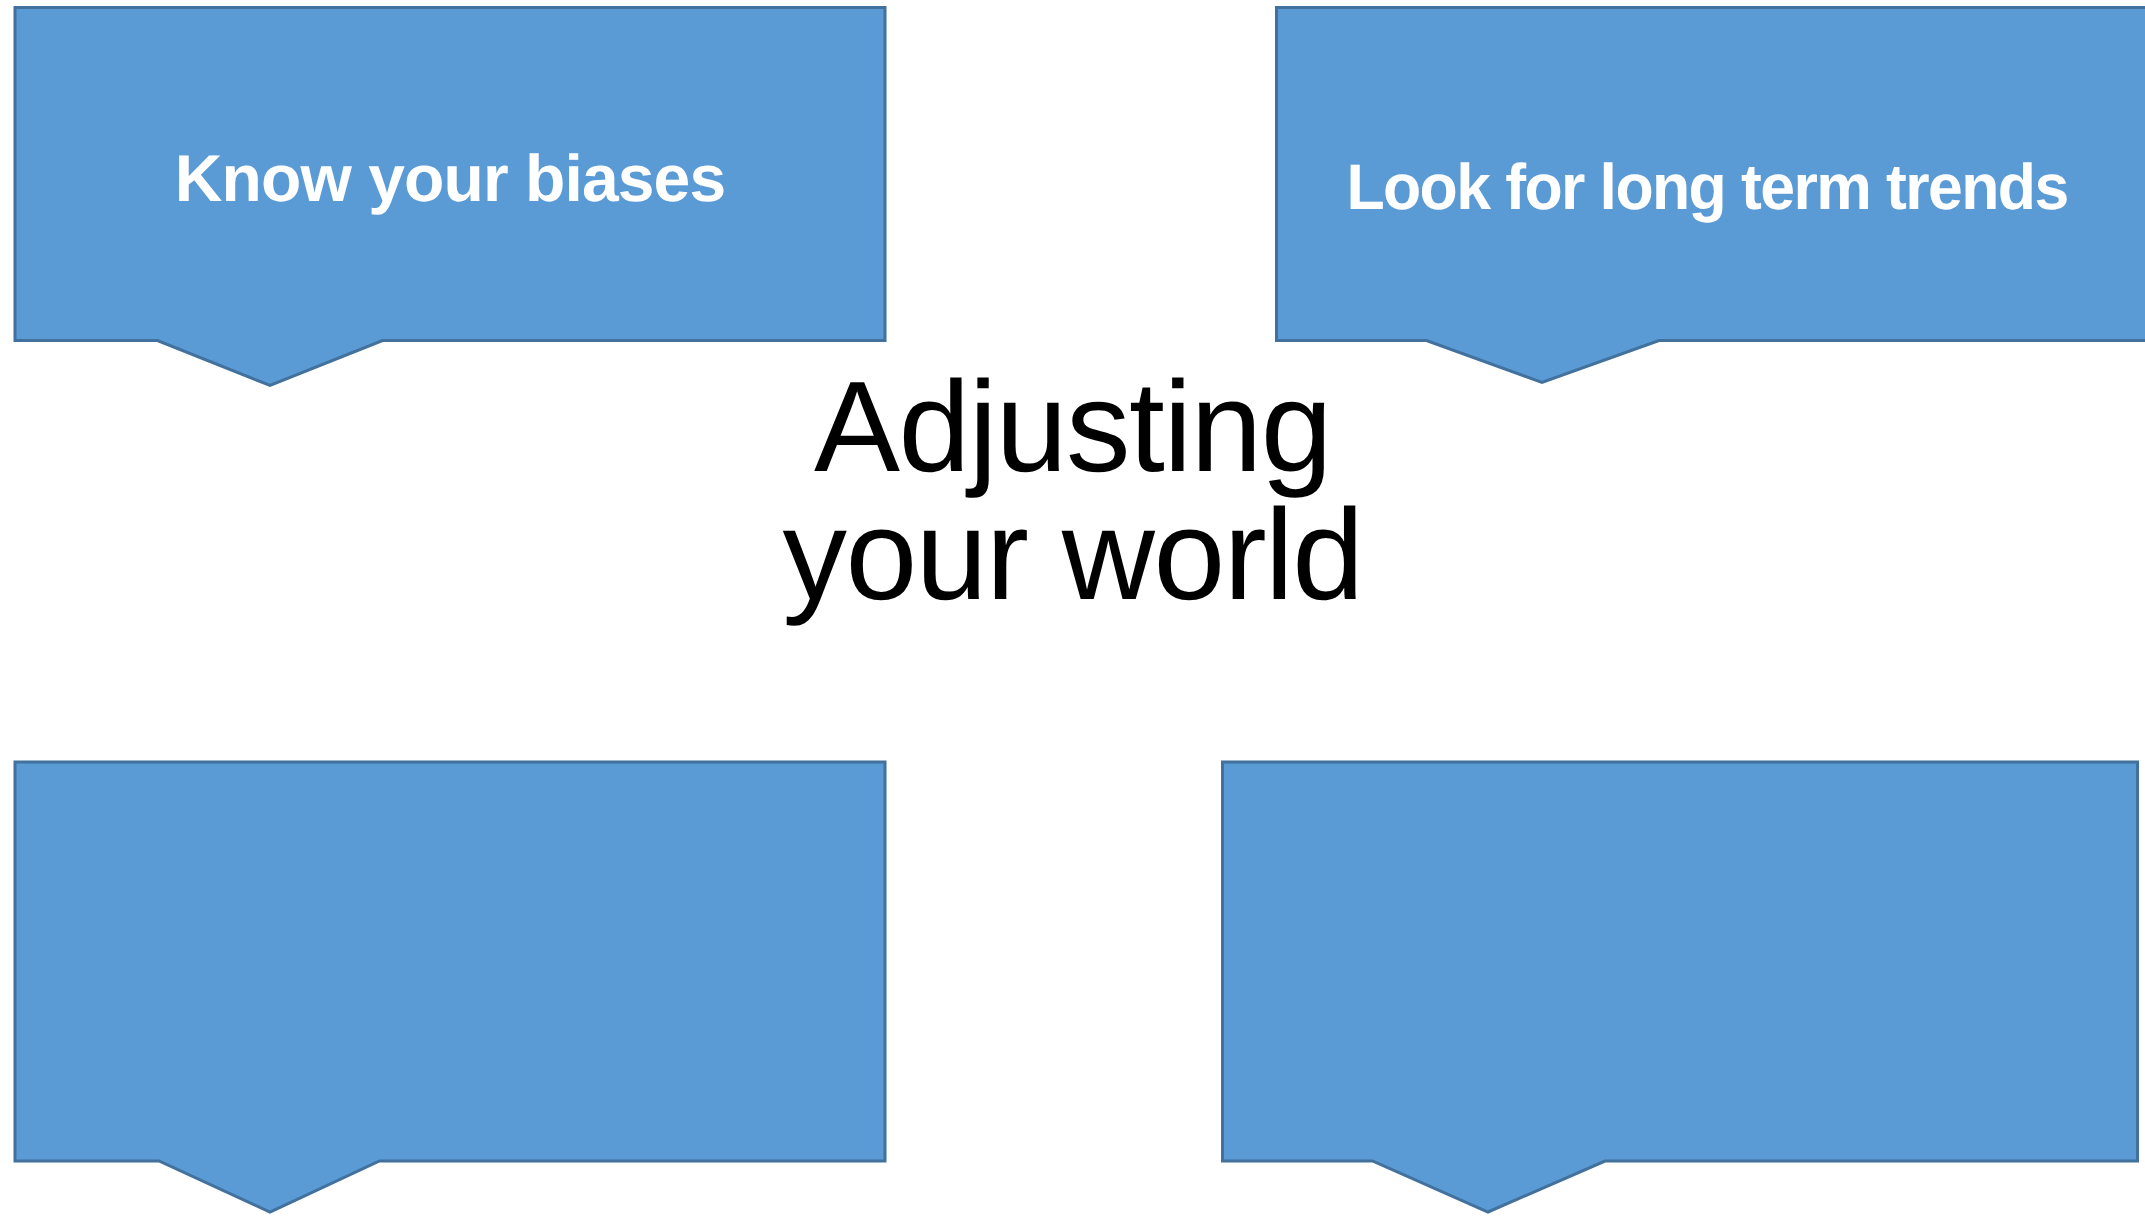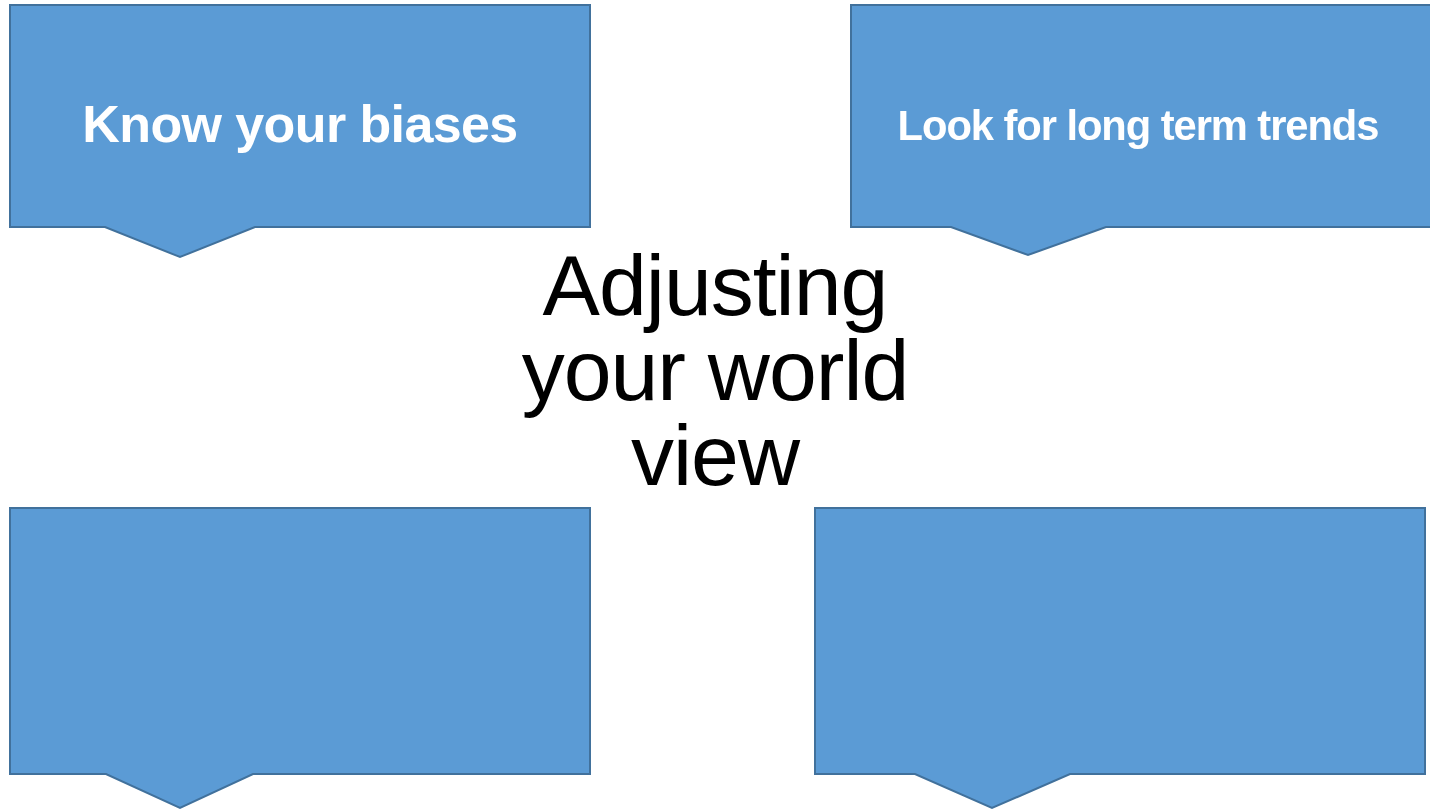--- a/index.html
+++ b/index.html
@@ -38,21 +38,21 @@
     stroke-linejoin: miter;
   }
   .callout-label {
     position: absolute;
     left: 0;
     right: 0;
     text-align: center;
     color: #ffffff;
     font-family: "Liberation Sans", sans-serif;
     font-weight: bold;
-    font-size: 52px;
+    font-size: 44px;
     line-height: 1.05;
     letter-spacing: -0.6px;
     white-space: nowrap;
     pointer-events: none;
   }
 
   
   #callout-know-your-biases {
     left: 9px;  top: 4px;  width: 582px;  height: 256px;
   }
@@ -109,21 +109,20 @@
   <div class="callout" id="callout-long-term-trends">
     <svg viewBox="0 0 612 254" preserveAspectRatio="none">
       <path class="cal-shape" d="M1,1 L611,1 L611,223 L256,223 L178,251 L101,223 L1,223 Z" fill="#5B9BD5" stroke="#41719C"></path>
     </svg>
     <div class="callout-label" style="color: rgb(255, 255, 255);">Look for long term trends</div>
   </div>
 
   <div id="center-title" style="color: rgb(0, 0, 0); text-align: center;">
     <span class="t-line">Adjusting</span>
     <span class="t-line">your world</span>
-    <span class="t-line">view</span>
   </div>
 
   <div class="callout" id="callout-keep-up-to-date">
     <svg viewBox="0 0 582 303" preserveAspectRatio="none">
       <path class="cal-shape" d="M1,1 L581,1 L581,267 L244,267 L171,301 L97,267 L1,267 Z" fill="#5B9BD5" stroke="#41719C"></path>
     </svg>
 
   </div>
 
   <div class="callout" id="callout-find-out-yourself">

